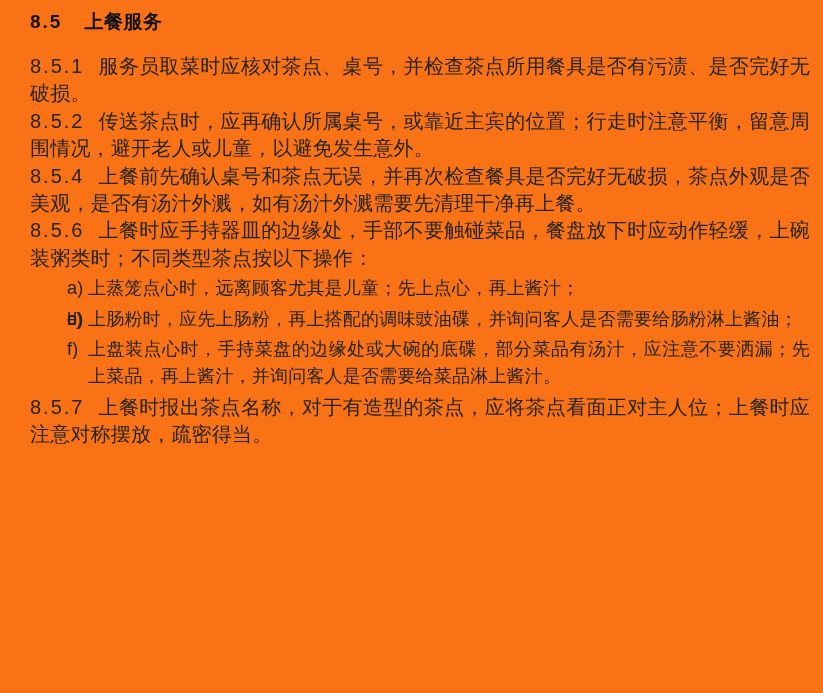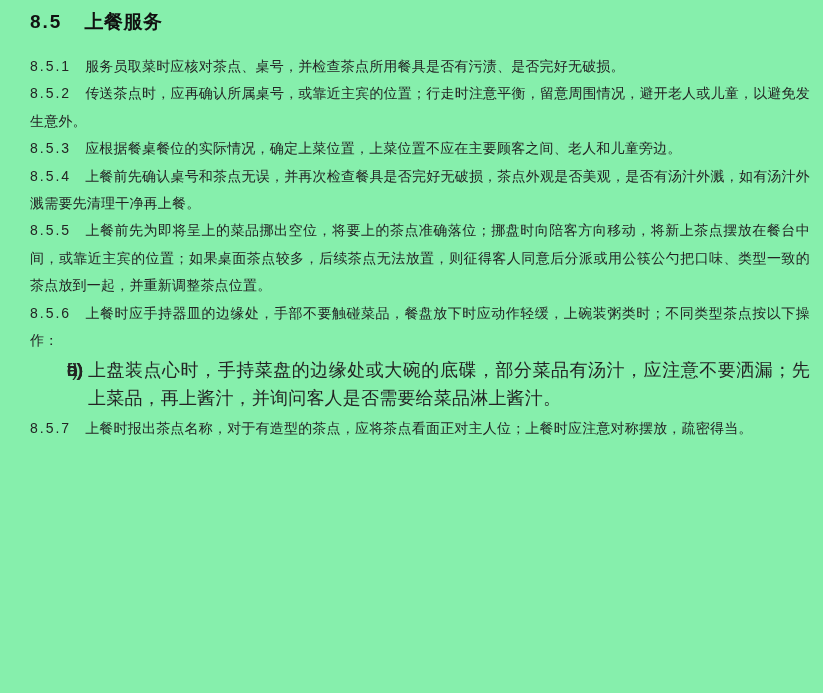--- a/index.html
+++ b/index.html
@@ -13,38 +13,38 @@
     box-sizing: border-box;
     overflow: hidden;
     font-family: "Liberation Serif", "DejaVu Serif", serif;
     color: #242424;
   }
   .doc-page {
     box-sizing: border-box;
     width: 823px;
     height: 693px;
     padding: 6px 13px 4px 30px;
-    background: #86efac;
+    background: #f97316;
   }
   .section-heading {
     font-family: "Liberation Sans", "DejaVu Sans", sans-serif;
     font-weight: bold;
     font-size: 19px;
     line-height: 27px;
     color: #111111;
     margin: 2px 0 18px 0;
     letter-spacing: 0.5px;
   }
   .section-heading .h-num {
     margin-right: 22px;
     letter-spacing: 2px;
   }
   .clause {
     margin: 0;
-    font-size: 14px;
+    font-size: 20px;
     line-height: 27.4px;
     text-align: justify;
     letter-spacing: 0.2px;
   }
   .clause .c-num {
     font-family: "Liberation Sans", "DejaVu Sans", sans-serif;
     letter-spacing: 2px;
     margin-right: 14px;
   }
   .ops-list {
@@ -71,39 +71,37 @@
 <body>
 
 <div class="doc-page">
 
   <h2 class="section-heading"><span class="h-num">8.5</span><span>上餐服务</span></h2>
 
   <p class="clause"><span class="c-num">8.5.1</span><span>服务员取菜时应核对茶点、桌号，并检查茶点所用餐具是否有污渍、是否完好无破损。</span></p>
 
   <p class="clause"><span class="c-num">8.5.2</span><span>传送茶点时，应再确认所属桌号，或靠近主宾的位置；行走时注意平衡，留意周围情况，避开老人或儿童，以避免发生意外。</span></p>
 
-  <p class="clause"><span class="c-num">8.5.3</span><span>应根据餐桌餐位的实际情况，确定上菜位置，上菜位置不应在主要顾客之间、老人和儿童旁边。</span></p>
 
   <p class="clause"><span class="c-num">8.5.4</span><span>上餐前先确认桌号和茶点无误，并再次检查餐具是否完好无破损，茶点外观是否美观，是否有汤汁外溅，如有汤汁外溅需要先清理干净再上餐。</span></p>
 
-  <p class="clause"><span class="c-num">8.5.5</span><span>上餐前先为即将呈上的菜品挪出空位，将要上的茶点准确落位；挪盘时向陪客方向移动，将新上茶点摆放在餐台中间，或靠近主宾的位置；如果桌面茶点较多，后续茶点无法放置，则征得客人同意后分派或用公筷公勺把口味、类型一致的茶点放到一起，并重新调整茶点位置。</span></p>
 
   <p class="clause"><span class="c-num">8.5.6</span><span>上餐时应手持器皿的边缘处，手部不要触碰菜品，餐盘放下时应动作轻缓，上碗装粥类时；不同类型茶点按以下操作：</span></p>
 
   <div class="ops-list">
 
-    <div class="li"><span class="marker">a)</span></div>
+    <div class="li"><span class="marker">a)</span><span>上蒸笼点心时，远离顾客尤其是儿童；先上点心，再上酱汁；</span></div>
 
     <div class="li"><span class="marker">b)</span></div>
 
     <div class="li"><span class="marker">c)</span></div>
 
     <div class="li"><span class="marker">d)</span></div>
 
-    <div class="li"><span class="marker">e)</span></div>
+    <div class="li"><span class="marker">e)</span><span>上肠粉时，应先上肠粉，再上搭配的调味豉油碟，并询问客人是否需要给肠粉淋上酱油；</span></div>
 
     <div class="li"><span class="marker">f)</span><span>上盘装点心时，手持菜盘的边缘处或大碗的底碟，部分菜品有汤汁，应注意不要洒漏；先上菜品，再上酱汁，并询问客人是否需要给菜品淋上酱汁。</span></div>
 
   </div>
 
   <p class="clause"><span class="c-num">8.5.7</span><span>上餐时报出茶点名称，对于有造型的茶点，应将茶点看面正对主人位；上餐时应注意对称摆放，疏密得当。</span></p>
 
 </div>
 
 </body></html>

